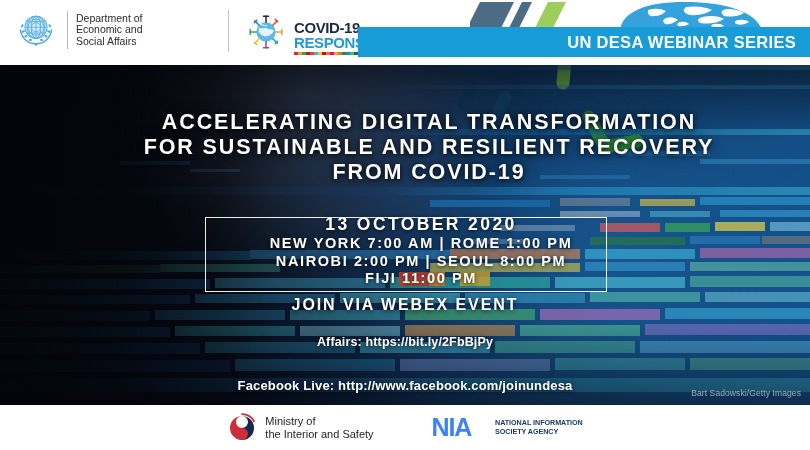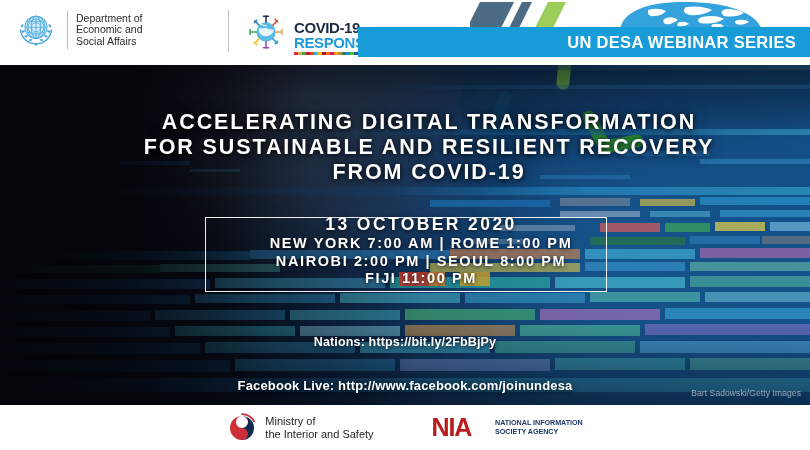--- a/index.html
+++ b/index.html
@@ -128,21 +128,21 @@
   }
   .foot-inner{
     position:absolute;left:0;top:0;width:810px;height:45px;
     display:flex;align-items:center;justify-content:center;gap:58px;
   }
   .mois{display:flex;align-items:center;gap:8px;}
   .mois-mark{width:30px;height:30px;flex:0 0 auto;}
   .mois-text{color:#231f20;font-size:11px;line-height:13px;}
   .nia{display:flex;align-items:center;gap:7px;}
   .nia-word{
-    color:#b91c1c;font-weight:bold;font-size:25px;letter-spacing:-1.2px;line-height:25px;
+    color:#3b82f6;font-weight:bold;font-size:25px;letter-spacing:-1.2px;line-height:25px;
   }
   .nia-sub{
     color:#1b3a6b;font-weight:bold;font-size:7.2px;line-height:8.6px;letter-spacing:-.05px;margin-left:17px;
   }
 </style>
 </head>
 <body>
 
 <div class="poster">
 
@@ -384,21 +384,22 @@
           <span class="fiji-glitch">
             <i style="position:absolute;left:34px;top:2px;width:30px;height:14px;background:#c0392b;opacity:.85;display:block"></i>
             <i style="position:absolute;left:64px;top:2px;width:16px;height:14px;background:#e07a2a;opacity:.8;display:block"></i>
             <i style="position:absolute;left:95px;top:2px;width:30px;height:14px;background:#c8a02a;opacity:.8;display:block"></i>
           </span>
           <span>FIJI</span><span>&nbsp;</span><span>11:00 PM</span>
         </span>
       </div>
     </div>
 
-    <div class="register">Nations: https://bit.ly/2FbBjPy</div>
+    <div class="webex">JOIN VIA WEBEX EVENT</div>
+    <div class="register">Affairs: https://bit.ly/2FbBjPy</div>
     <div class="fblive">Facebook Live: http://www.facebook.com/joinundesa</div>
     <div class="credit">Bart Sadowski/Getty Images</div>
   </div>
 
   <div class="footer">
     <div class="foot-inner">
 
       <div class="mois">
         <svg class="mois-mark" viewBox="0 0 40 40">
           <path d="M20 4 A16 16 0 0 1 20 36 A8 8 0 0 1 20 20 A8 8 0 0 0 20 4Z" fill="#11294d"></path>

